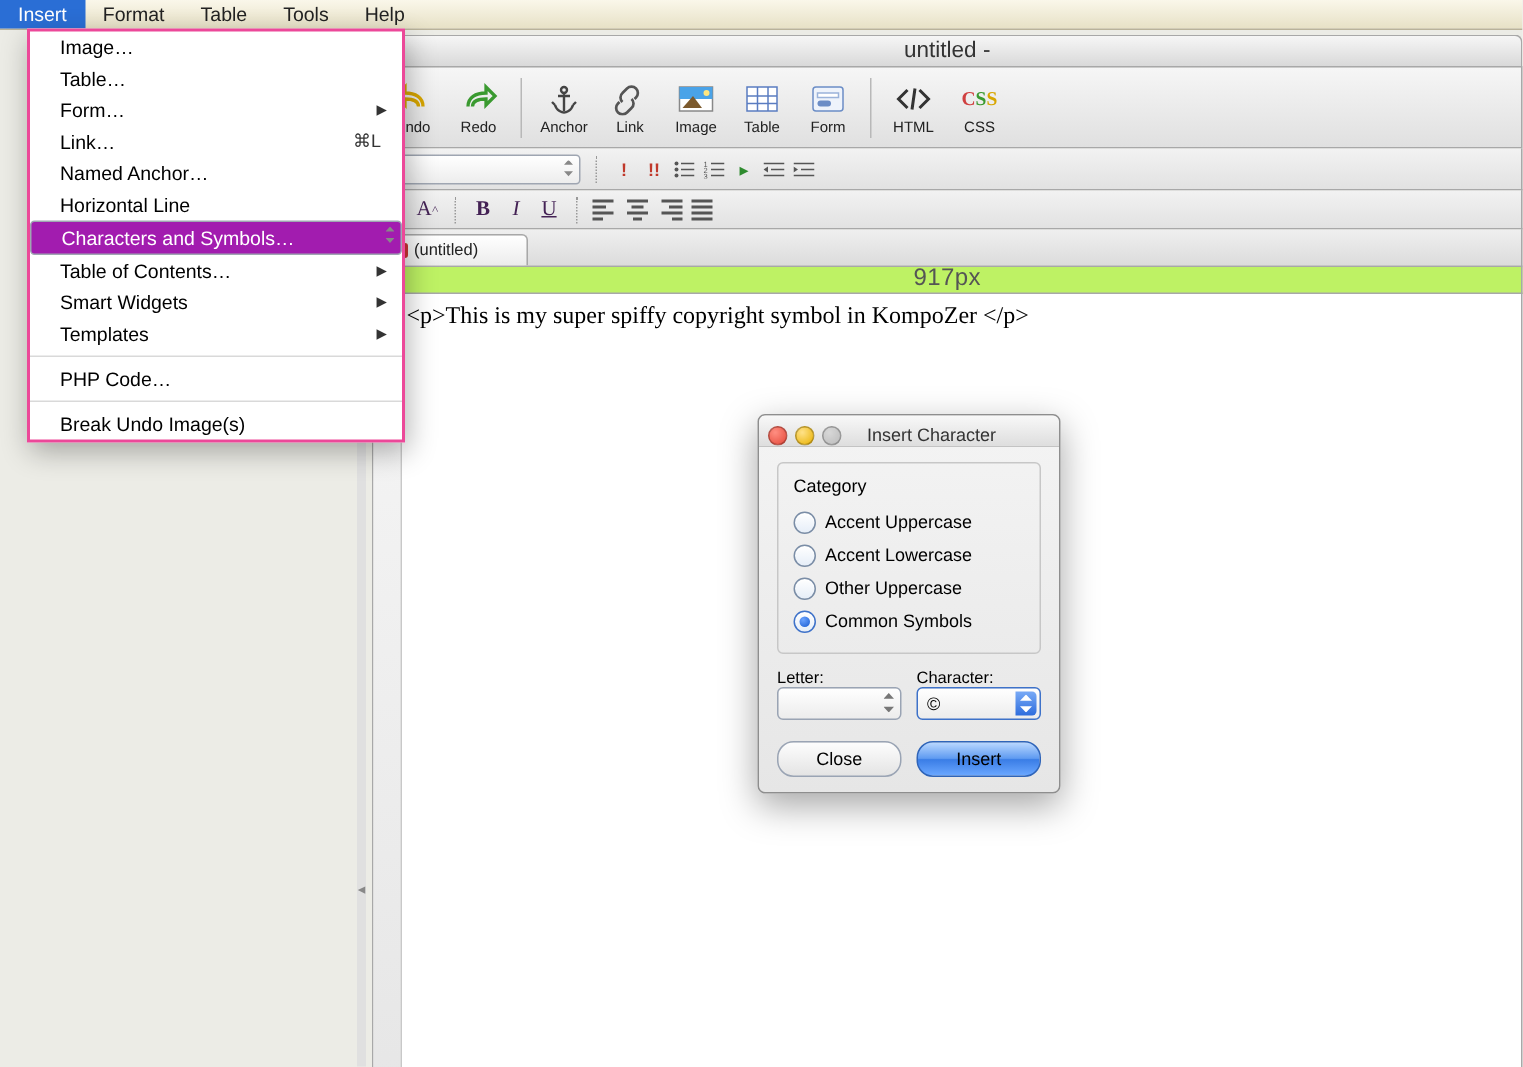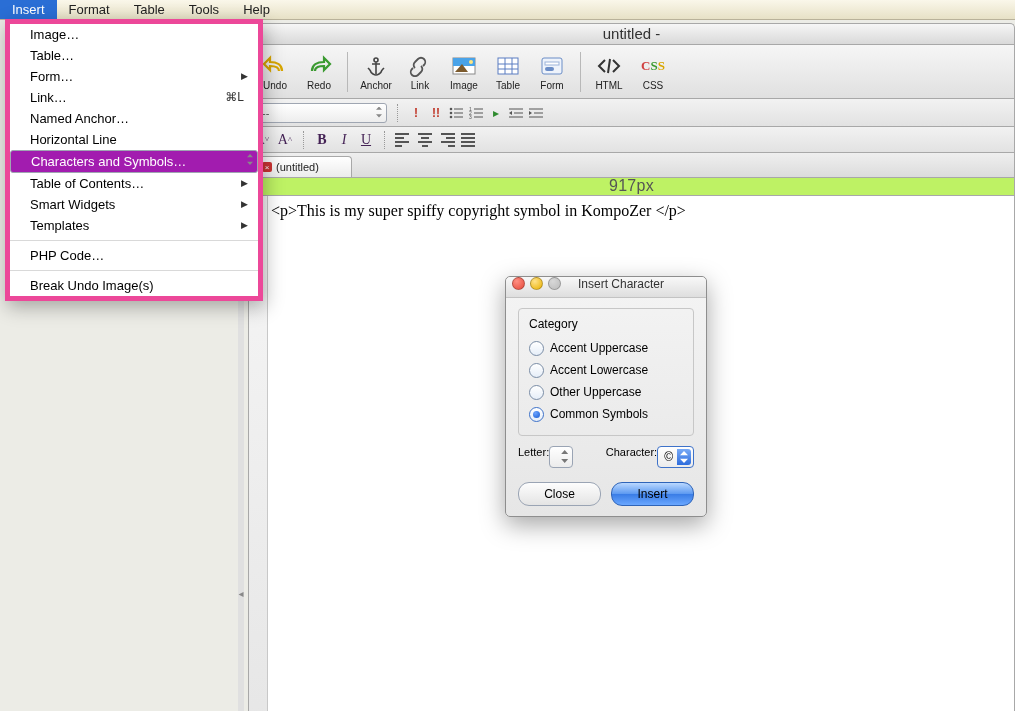--- a/index.html
+++ b/index.html
@@ -1,21 +1,21 @@
 <!DOCTYPE html>
 <html><head>
 <meta charset="utf-8">
 <style>
   html,body{margin:0;padding:0;font-family:"Lucida Grande",Helvetica,Arial,sans-serif;font-size:12px;color:#000;background:#ecece6;width:1015px;height:711px;overflow:hidden}
   
   .menubar{height:19px;background:linear-gradient(#faf7ea,#e7e1c6);border-bottom:1px solid #b9b29a;display:flex;align-items:center;padding-left:0}
   .menubar .menu{padding:2px 12px;font-size:13px;color:#222}
   .menubar .menu.active{background:#2a6ed5;color:#fff}
   
-  .dropdown{position:absolute;left:5px;top:19px;width:248px;background:#fff;border:5px solid #ec4899;box-shadow:2px 6px 18px rgba(0,0,0,.3);z-index:50}
+  .dropdown{position:absolute;left:18px;top:19px;width:248px;background:#fff;border:2px solid #ec4899;box-shadow:2px 6px 18px rgba(0,0,0,.3);z-index:50}
   .dropdown .item{padding:2px 14px 2px 20px;font-size:13px;height:17px;line-height:17px;display:flex;align-items:center;position:relative;color:#000}
   .dropdown .item.sel{background:#a21caf;color:#fff}
   .dropdown .sep{height:0;border-top:1px solid #d9d9d9;margin:4px 0}
   .dropdown .arrow::after{content:"▶";font-size:9px;color:#333;position:absolute;right:10px}
   .dropdown .shortcut{margin-left:auto;font-size:12px;color:#333;font-family:Helvetica}
   
   .window{position:absolute;left:248px;right:0;top:23px;}
   .titlebar{height:20px;background:linear-gradient(#f6f6f6,#d9d9d9);border:1px solid #a8a8a8;border-bottom:none;text-align:center;font-size:15px;line-height:20px;color:#333;border-radius:5px 5px 0 0}
   
   .tbar1{height:53px;background:linear-gradient(#f6f6f6,#e0e0e0);border:1px solid #a8a8a8;display:flex;align-items:center;padding:0 6px;gap:4px}
@@ -41,35 +41,35 @@
   .tab{height:20px;background:linear-gradient(#fff,#ececec);border:1px solid #a8a8a8;border-bottom:none;border-radius:4px 4px 0 0;padding:0 32px 0 6px;display:flex;align-items:center;font-size:11px;color:#222;gap:4px}
   .tab .x{width:10px;height:10px;background:#c33;border-radius:2px;display:flex;align-items:center;justify-content:center;color:#fff;font-size:8px}
   
   .rulerwrap{height:17px;background:#bef264;border:1px solid #a8a8a8;border-top:none;font-size:16px;text-align:center;color:#555;line-height:16px;letter-spacing:.3px}
   .canvaswrap{position:relative;background:#fff;border-left:1px solid #a8a8a8;border-right:1px solid #a8a8a8;height:543px}
   .gutter{position:absolute;left:0;top:0;bottom:0;width:18px;background:linear-gradient(#f6f6f6,#e6e6e6);border-right:1px solid #c8c8c8;font-size:9px;color:#555;display:flex;flex-direction:column;align-items:center}
   .gutter .tag{margin-top:4px;border:1px solid #bbb;border-radius:2px;padding:0 1px;font-size:8px;background:#fff}
   .editor{position:absolute;left:22px;top:6px;right:4px;font-family:"Times New Roman",serif;font-size:16px;color:#000}
   
   .dialog{position:absolute;left:505px;top:276px;width:200px;background:linear-gradient(#f4f4f4,#e6e6e6);border:1px solid #8e8e8e;border-radius:5px;box-shadow:0 8px 24px rgba(0,0,0,.35);z-index:80;font-size:11px}
-  .dlgtitle{height:20px;display:flex;align-items:flex-start;border-bottom:1px solid #c3c3c3;border-radius:5px 5px 0 0;background:linear-gradient(#f8f8f8,#dedede);padding-left:6px;gap:5px}
+  .dlgtitle{height:20px;display:flex;align-items:flex-end;border-bottom:1px solid #c3c3c3;border-radius:5px 5px 0 0;background:linear-gradient(#f8f8f8,#dedede);padding-left:6px;gap:5px}
   .wbtn{width:11px;height:11px;border-radius:50%;border:1px solid rgba(0,0,0,.25)}
   .wred{background:radial-gradient(circle at 35% 30%,#ff8f82,#e5493a)}
   .wyel{background:radial-gradient(circle at 35% 30%,#ffe28a,#e9b100)}
   .wgrn{background:radial-gradient(circle at 35% 30%,#d8d8d8,#bcbcbc)}
   .dlgtitle .t{flex:1;text-align:center;padding-right:30px;font-size:12px;color:#333}
   .dlgbody{padding:10px 12px}
   .fs{border:1px solid #c7c7c7;border-radius:4px;padding:8px 10px 10px}
   .fs .leg{font-size:12px;margin-bottom:6px;color:#000}
   .radio{display:flex;align-items:center;gap:6px;height:22px;font-size:12px;color:#000}
   .r{width:13px;height:13px;border-radius:50%;border:1px solid #7a8da6;background:linear-gradient(#fff,#e6eef8);position:relative;box-shadow:inset 0 1px 1px rgba(255,255,255,.9)}
   .r.on{border-color:#3e72c9}
   .r.on::after{content:"";position:absolute;left:3px;top:3px;width:7px;height:7px;border-radius:50%;background:radial-gradient(circle at 35% 30%,#6aa3ff,#185bd0)}
   .row2{display:flex;gap:10px;margin-top:10px}
-  .col{display:flex;flex-direction:row;gap:0;flex:1}
+  .col{display:flex;flex-direction:column;gap:0;flex:1}
   .col label{font-size:11px;color:#000}
   .dd{height:20px;background:linear-gradient(#fff,#ececec);border:1px solid #9aa4b4;border-radius:4px;display:flex;align-items:center;padding:0 16px 0 6px;font-size:12px;color:#000;position:relative}
   .dd.blue{border-color:#3e72c9;padding-right:20px}
   .dd.blue::after{content:"";position:absolute;right:2px;top:2px;bottom:2px;width:14px;background:linear-gradient(#79aaf6,#2e6ddd);border-radius:0 3px 3px 0}
   .dd.blue::before{content:"";position:absolute;right:5px;top:4px;width:8px;height:12px;z-index:1;background:
      linear-gradient(#fff,#fff);clip-path:polygon(50% 0,100% 35%,0 35%,50% 0,0 65%,100% 65%,50% 100%,0 65%)}
   .dd.grey::after{content:"";position:absolute;right:4px;top:3px;width:7px;height:13px;background:#777;clip-path:polygon(50% 0,100% 30%,0 30%,50% 0,0 70%,100% 70%,50% 100%,0 70%)}
   .dlgbtns{display:flex;justify-content:space-between;margin-top:14px;gap:10px}
   .btn{flex:1;height:22px;border-radius:11px;border:1px solid #9aa4b4;background:linear-gradient(#fdfdfd,#e4e4e4);font-size:12px;color:#000;display:flex;align-items:center;justify-content:center}
   .btn.primary{background:linear-gradient(#bad8ff,#5f9bf1 48%,#3a7de6 52%,#6aa7ff);border-color:#2f64b8;color:#000;font-weight:500}

